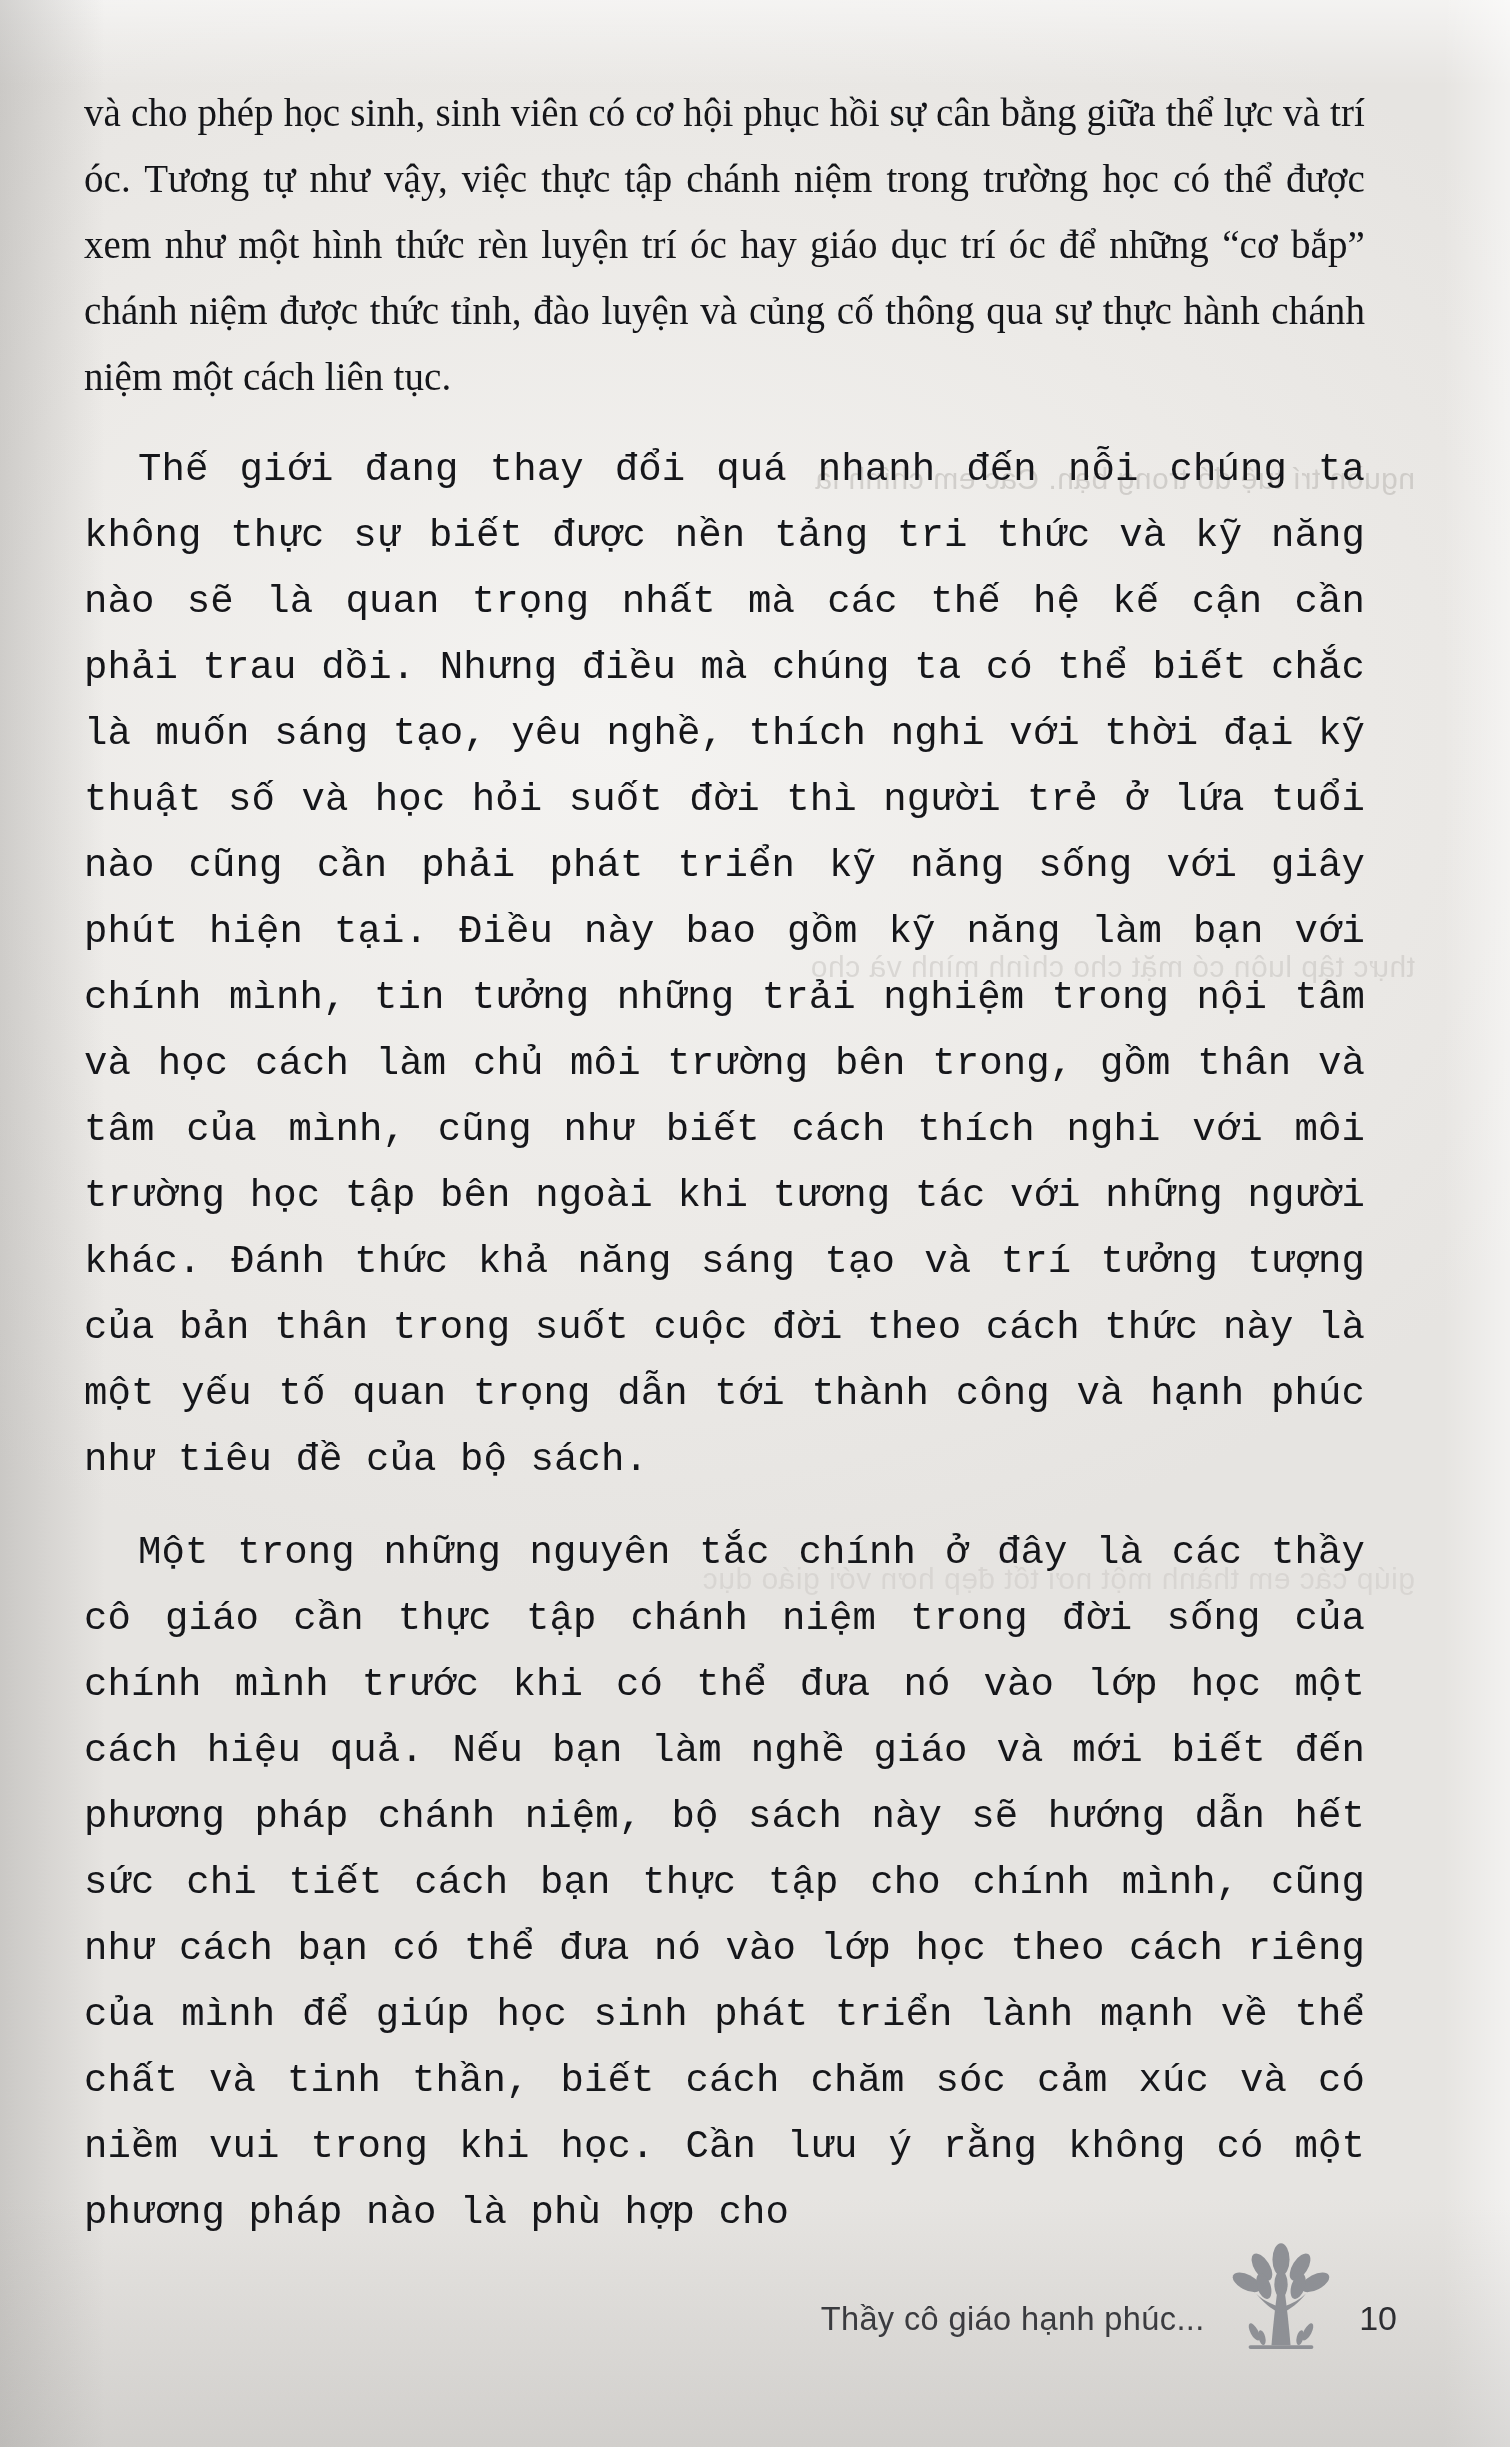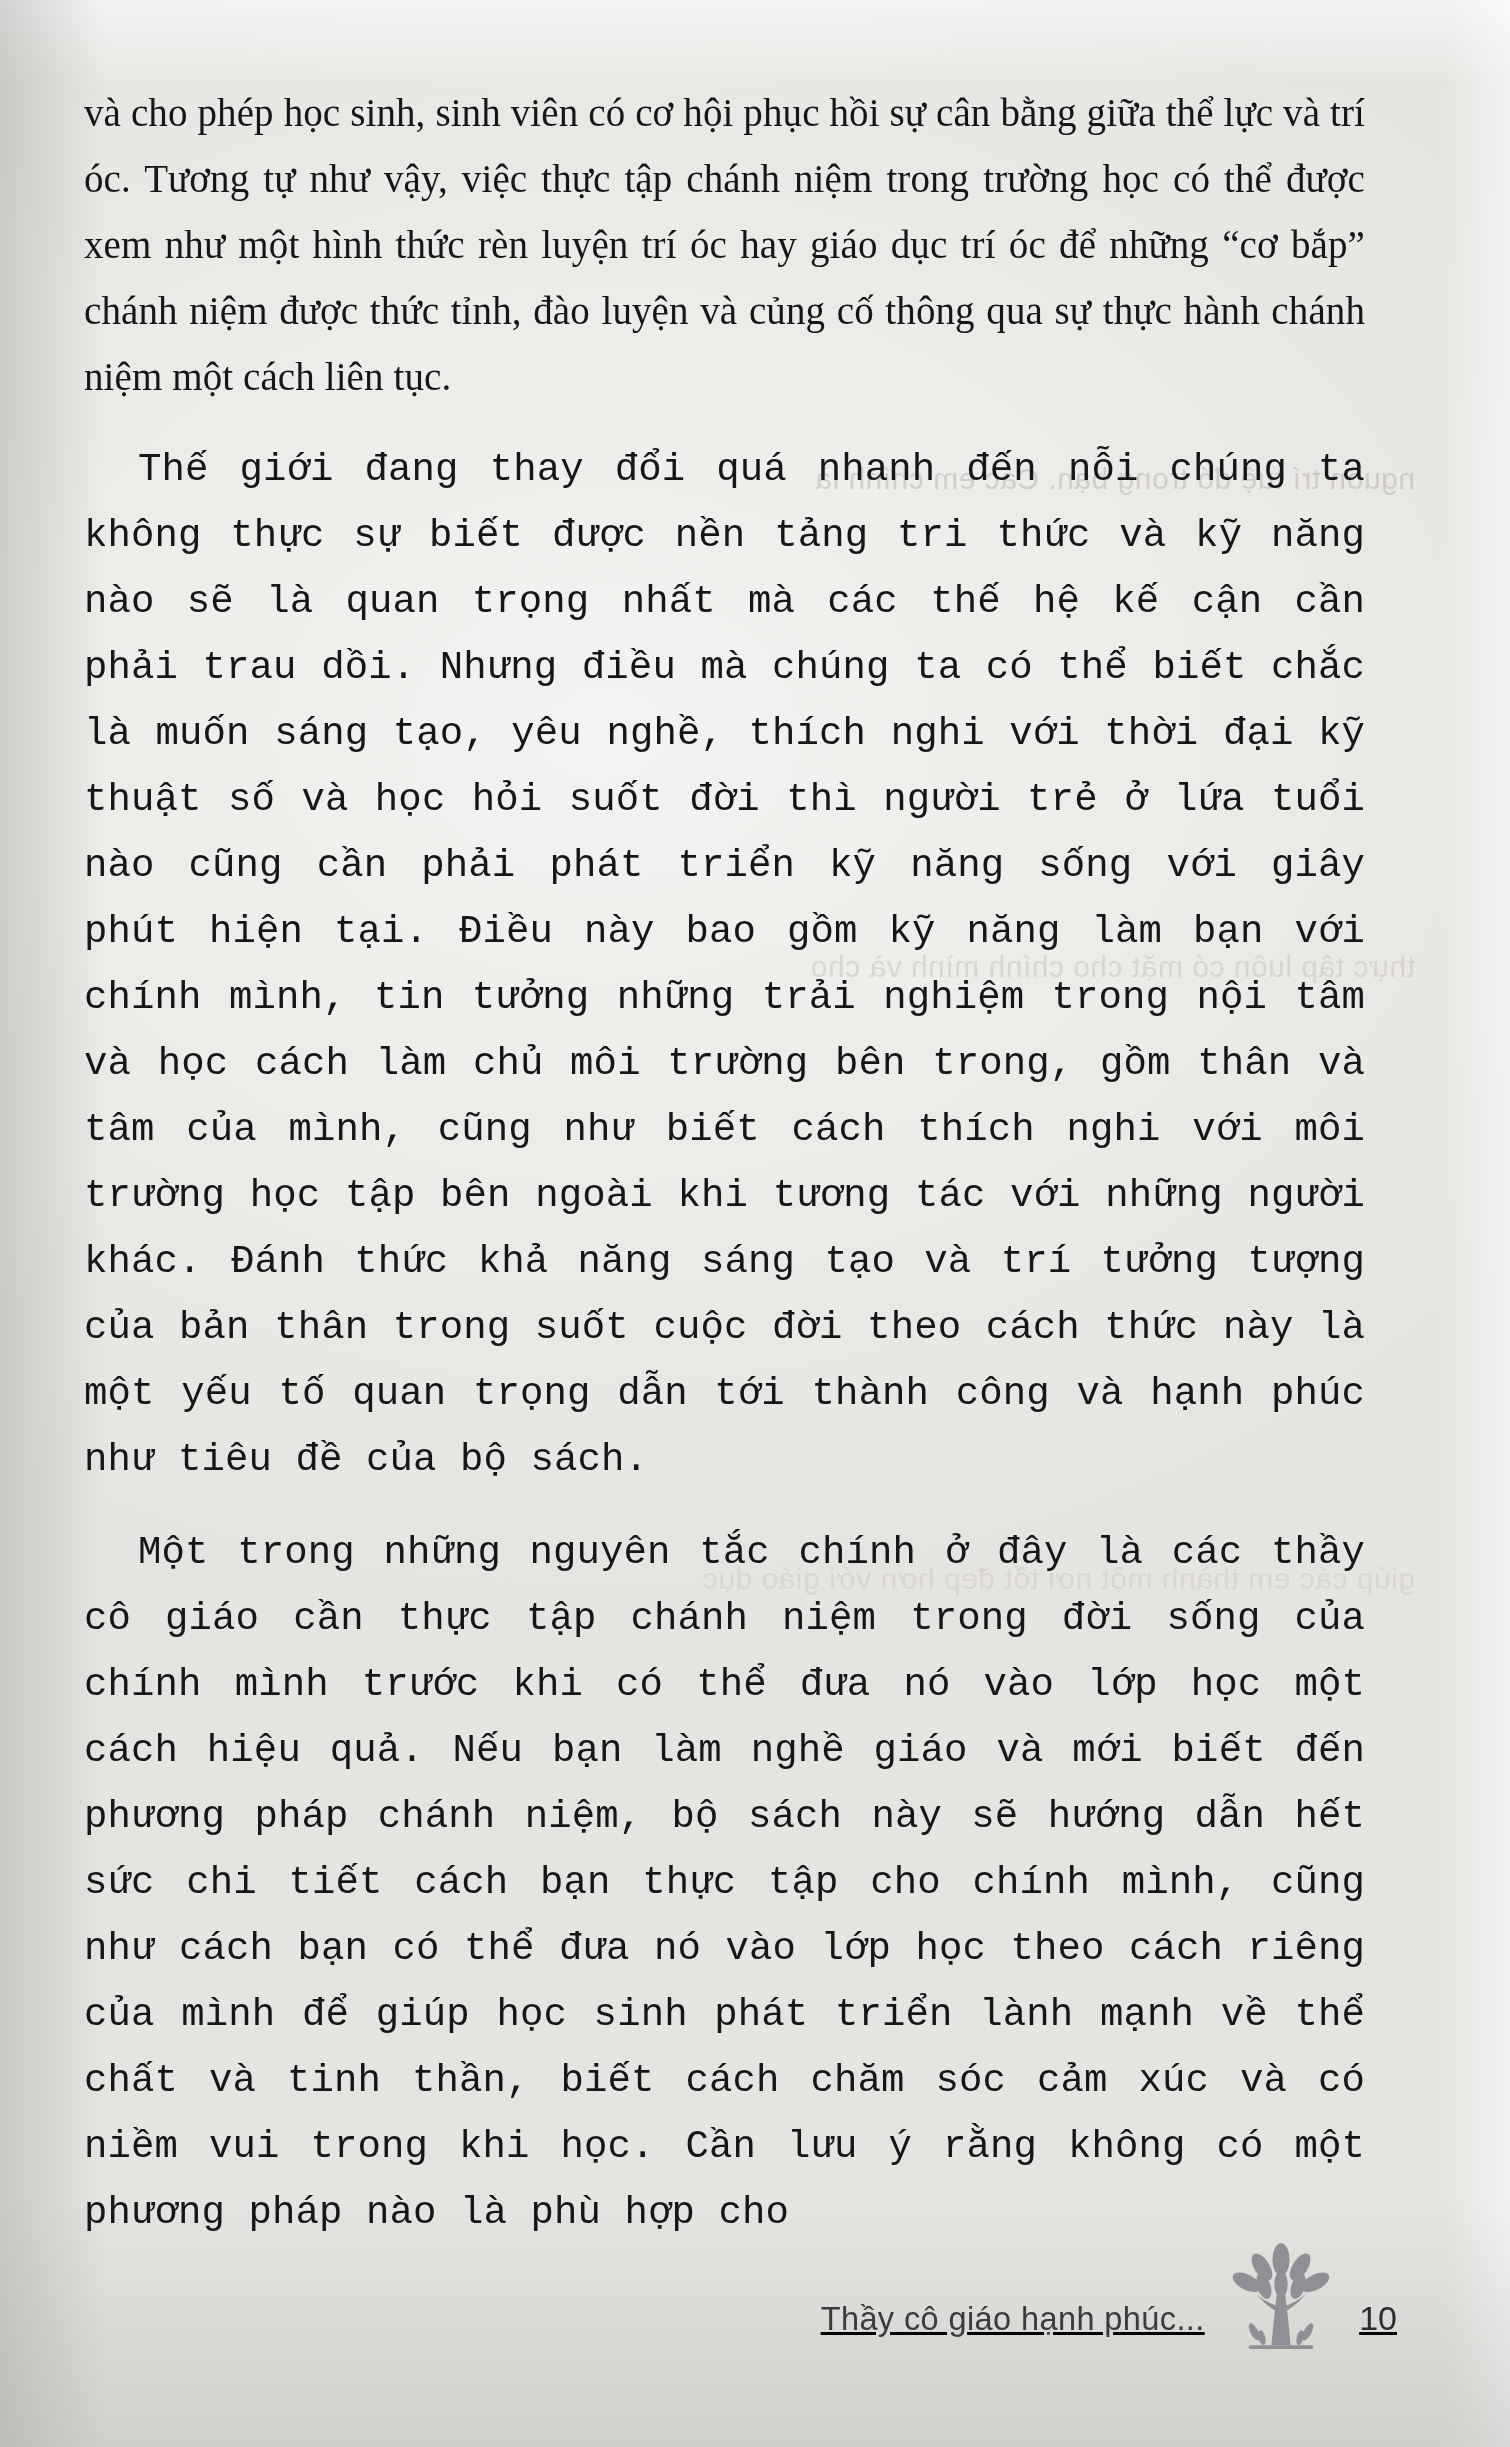--- a/index.html
+++ b/index.html
@@ -112,21 +112,20 @@
     width: 1510px;
     height: 124px;
   }
   .footer-inner {
     position: absolute;
     right: 113px;
     bottom: 0;
     display: flex;
     align-items: flex-end;
     gap: 15.3px;
-    text-decoration: underline;
   }
   .running-title {
     font-family: "Liberation Sans", sans-serif;
     font-size: 32.5px;
     color: #3a3b3f;
     letter-spacing: 0.4px;
     padding-bottom: 21px;
   }
   .tree-mark {
     width: 122px;

